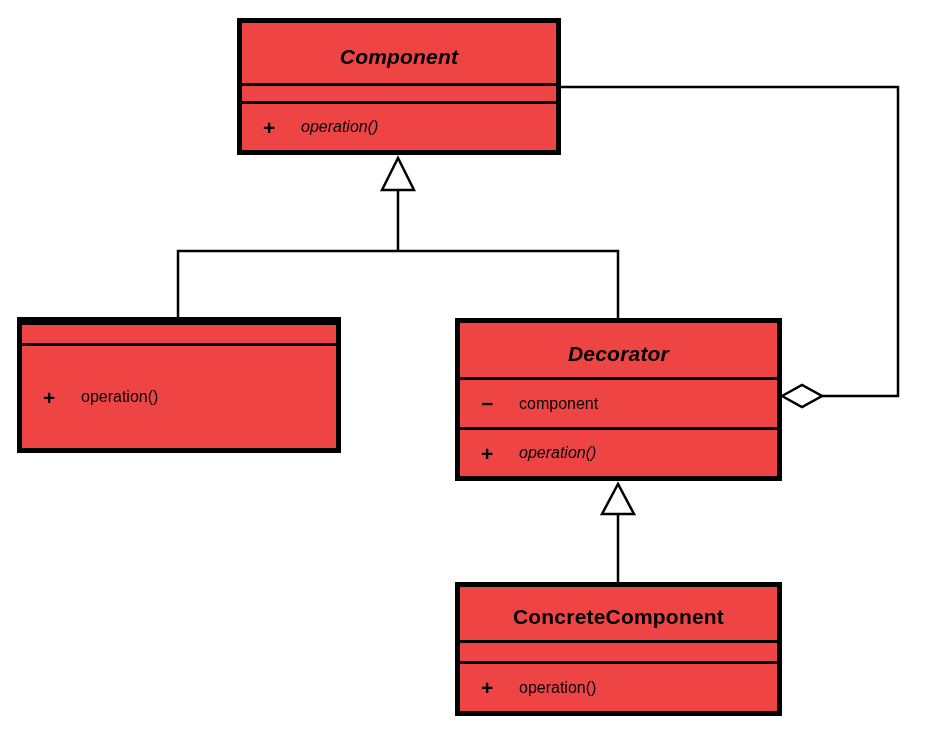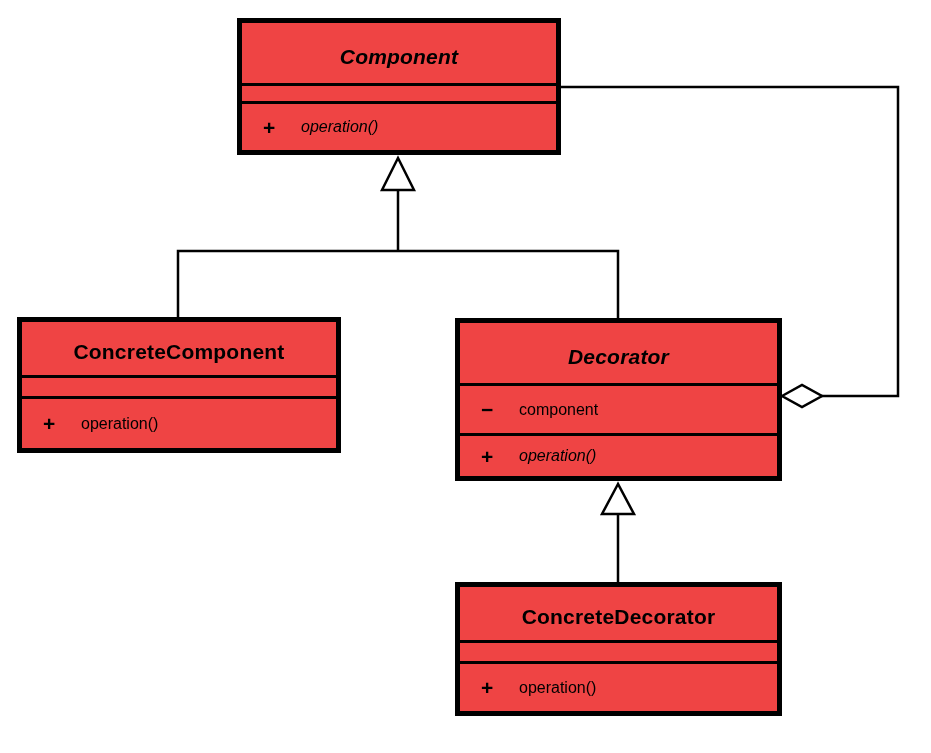--- a/index.html
+++ b/index.html
@@ -70,21 +70,21 @@
   
   #box-component          { left: 237px; top: 18px;  width: 324px; height: 137px; }
   #box-component .uml-title   { height: 60px; }
   #box-component .uml-attrs   { height: 18px; }
 
   #box-concrete-component { left: 17px;  top: 317px; width: 324px; height: 136px; }
   #box-concrete-component .uml-title { height: 53px; }
   #box-concrete-component .uml-attrs { height: 21px; }
 
   #box-decorator          { left: 455px; top: 318px; width: 327px; height: 163px; }
-  #box-decorator .uml-title   { height: 60px; border-radius: 12px; }
+  #box-decorator .uml-title   { height: 54px; border-radius: 12px; }
   #box-decorator .uml-attrs   { height: 50px; }
 
   #box-concrete-decorator { left: 455px; top: 582px; width: 327px; height: 134px; }
   #box-concrete-decorator .uml-title { height: 53px; }
   #box-concrete-decorator .uml-attrs { height: 21px; }
 
   .conn {
     stroke: #000000;
     stroke-width: 2.5;
     fill: none;
@@ -124,21 +124,20 @@
     <div class="uml-attrs"></div>
     <div class="uml-methods">
       <div class="member-row">
         <span class="member-sign">+</span>
         <span class="member-text italic">operation()</span>
       </div>
     </div>
   </div>
 
   <div class="uml-box" id="box-concrete-component">
-    <div class="uml-title">ConcreteComponent</div>
     <div class="uml-attrs"></div>
     <div class="uml-methods">
       <div class="member-row">
         <span class="member-sign">+</span>
         <span class="member-text">operation()</span>
       </div>
     </div>
   </div>
 
   <div class="uml-box" id="box-decorator">
@@ -151,21 +150,21 @@
     </div>
     <div class="uml-methods">
       <div class="member-row">
         <span class="member-sign">+</span>
         <span class="member-text italic">operation()</span>
       </div>
     </div>
   </div>
 
   <div class="uml-box" id="box-concrete-decorator">
-    <div class="uml-title">ConcreteDecorator</div>
+    <div class="uml-title">ConcreteComponent</div>
     <div class="uml-attrs"></div>
     <div class="uml-methods">
       <div class="member-row">
         <span class="member-sign">+</span>
         <span class="member-text">operation()</span>
       </div>
     </div>
   </div>
 
 </div>

